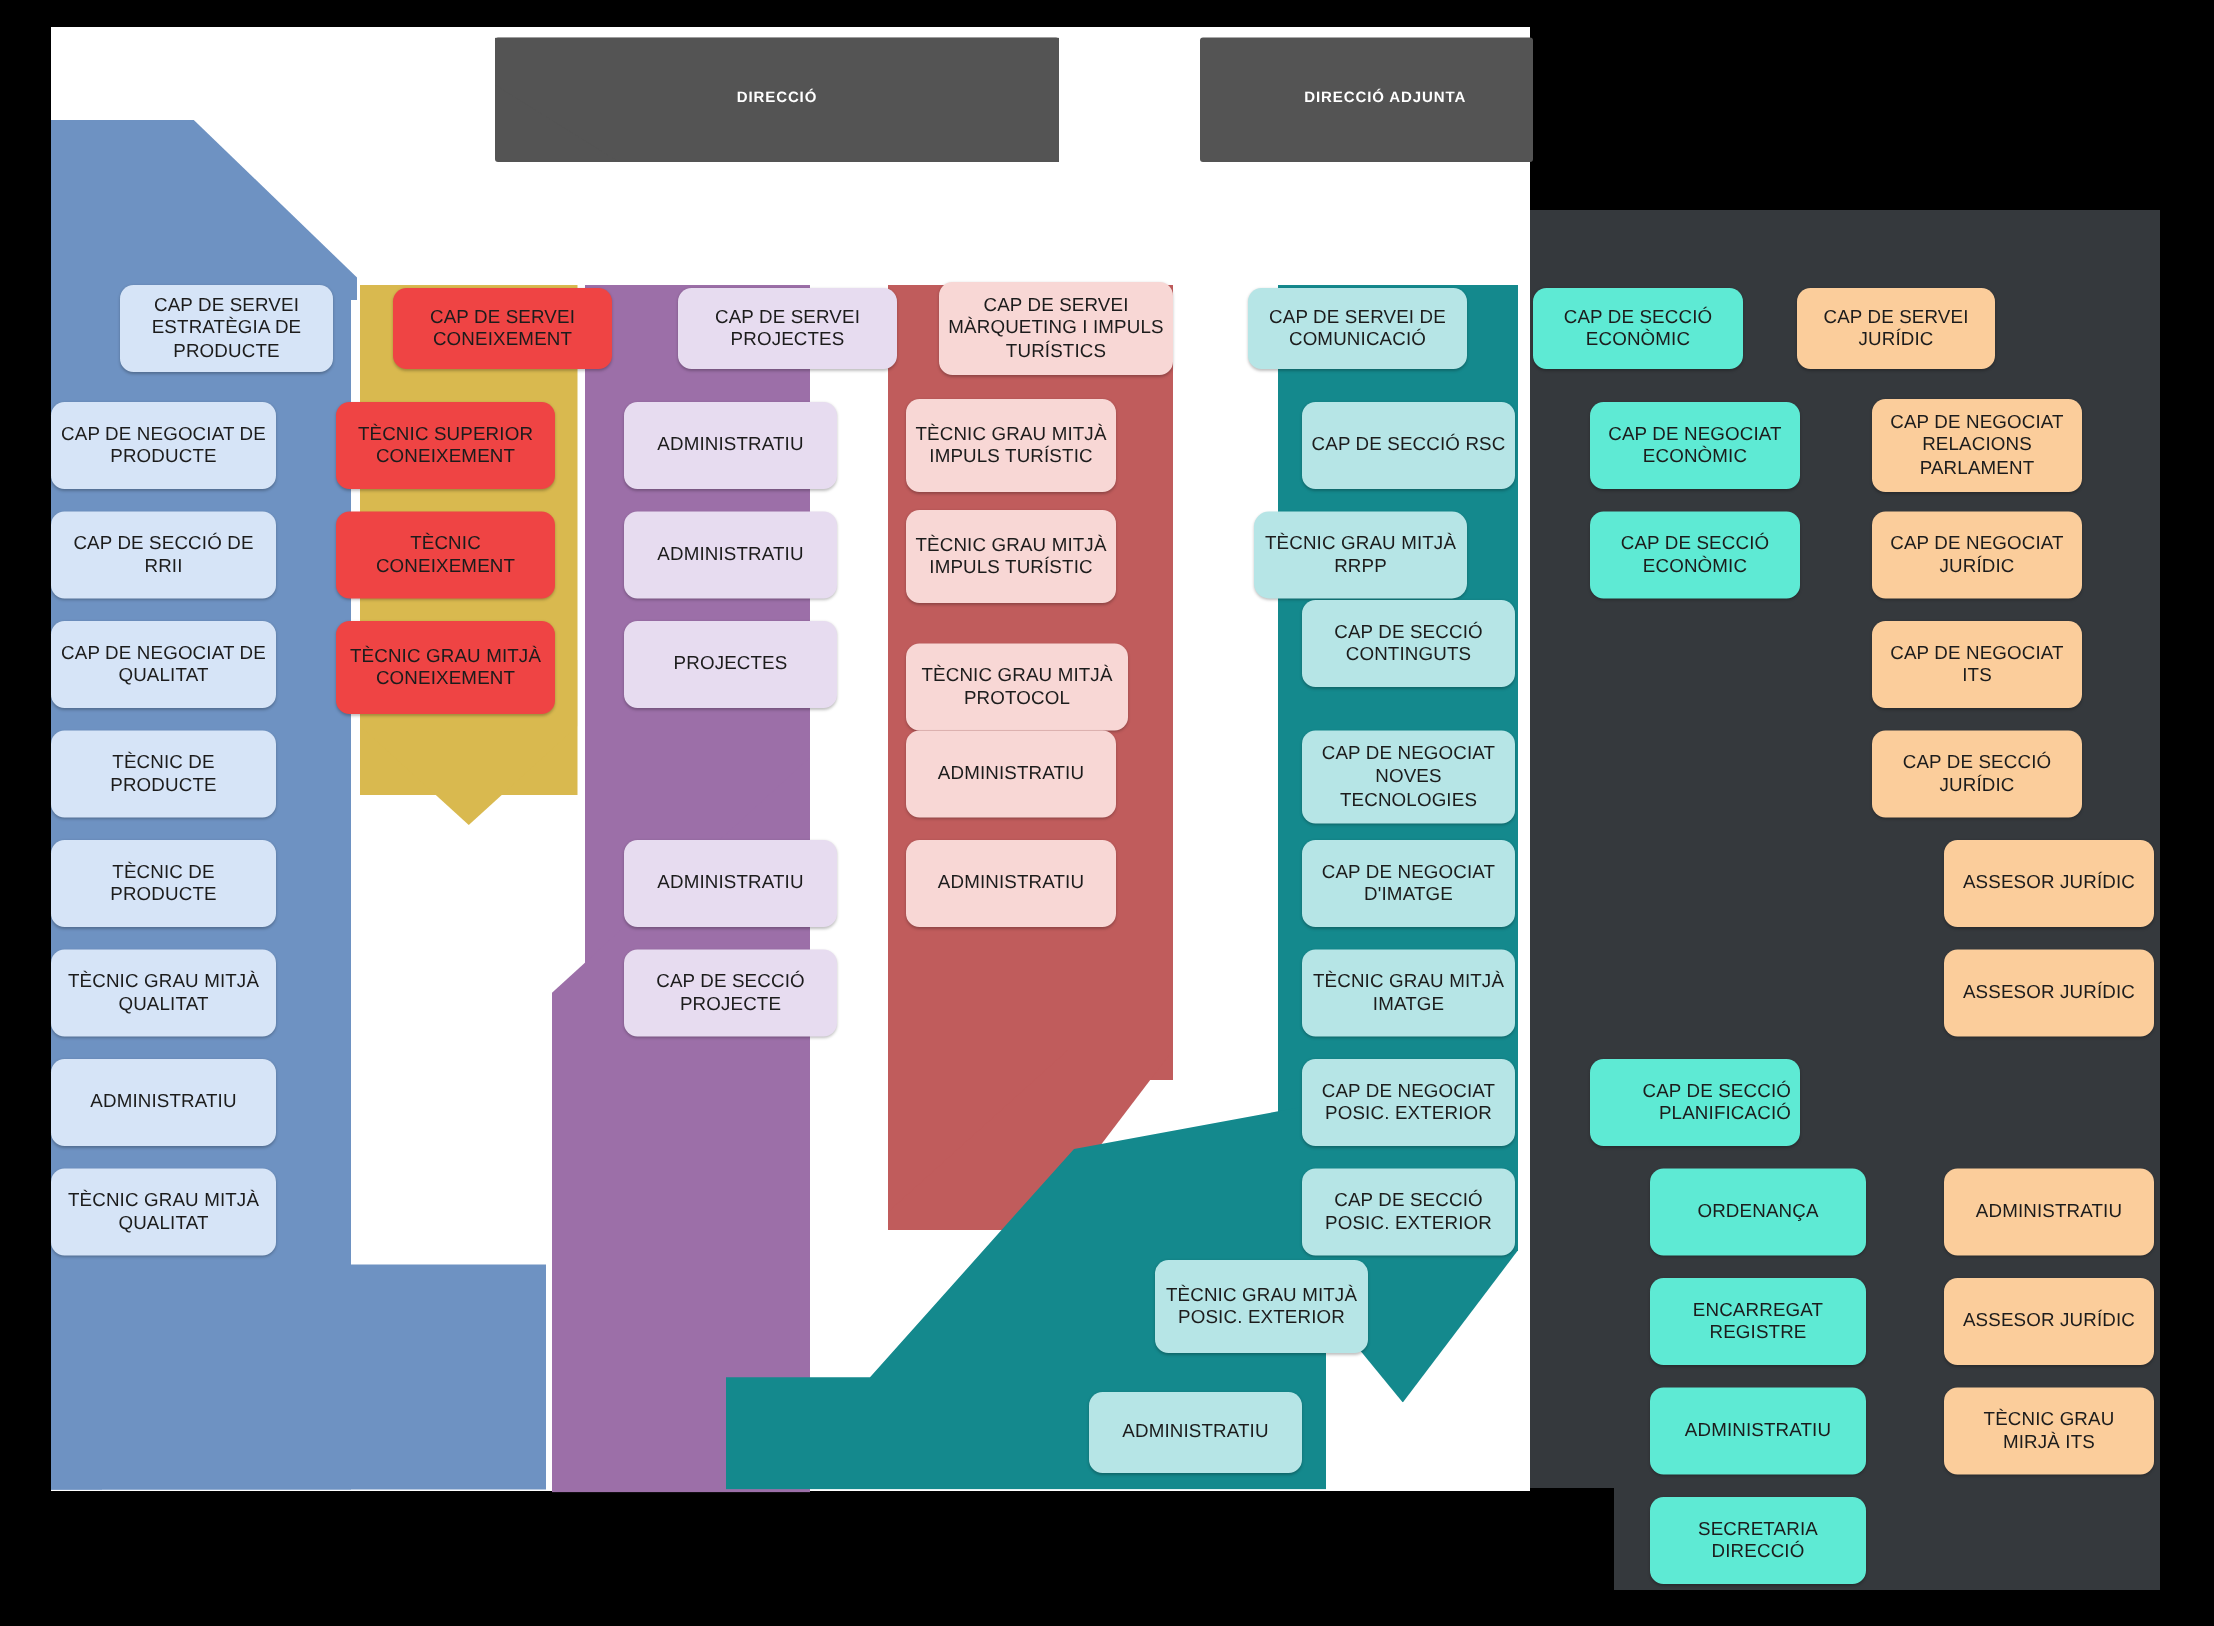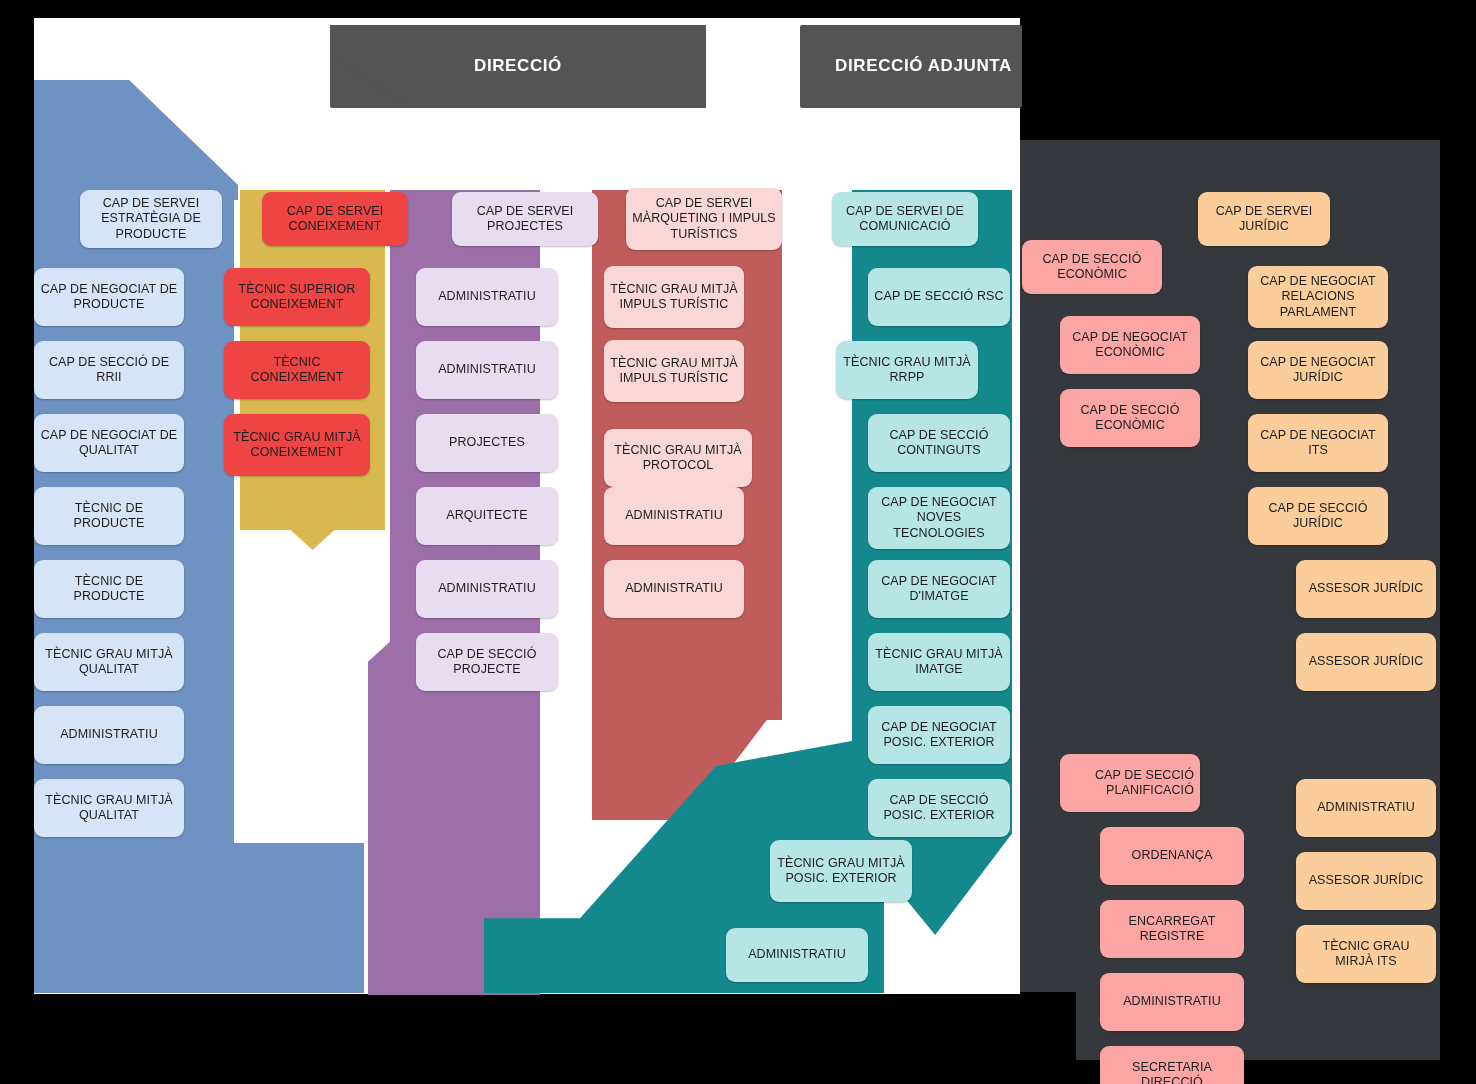--- a/index.html
+++ b/index.html
@@ -44,27 +44,27 @@
     font-weight:500;
     padding:4px 6px;
     box-sizing:border-box;
     box-shadow:0 1px 2px rgba(0,0,0,.25);
   }
   .n-blue{background:#d6e4f7;}
   .n-gold{background:#ef4444;}
   .n-purple{background:#e7dcf0;}
   .n-red{background:#f8d7d5;}
   .n-teal{background:#b6e5e6;}
-  .n-white{background:#fca5a5;margin-top:48px;}
+  .n-white{background:#5eead4;}
   .n-orange{background:#fbcd9b;}
 
   .n-top{
     background:#545454;
     color:#fff;
-    font-size:17px;
+    font-size:10px;
     font-weight:700;
     letter-spacing:.6px;
     border-radius:2px;
     box-shadow:none;
   }
 </style>
 </head>
 <body>
 
 <div id="canvas">
@@ -119,35 +119,34 @@
 
   <div class="node n-gold" style="left:262px;top:192px;width:146px;height:54px;">CAP DE SERVEI CONEIXEMENT</div>
   <div class="node n-gold" style="left:224px;top:268px;width:146px;height:58px;">TÈCNIC SUPERIOR CONEIXEMENT</div>
   <div class="node n-gold" style="left:224px;top:341px;width:146px;height:58px;">TÈCNIC CONEIXEMENT</div>
   <div class="node n-gold" style="left:224px;top:414px;width:146px;height:62px;">TÈCNIC GRAU MITJÀ CONEIXEMENT</div>
 
   <div class="node n-purple" style="left:452px;top:192px;width:146px;height:54px;">CAP DE SERVEI PROJECTES</div>
   <div class="node n-purple" style="left:416px;top:268px;width:142px;height:58px;">ADMINISTRATIU</div>
   <div class="node n-purple" style="left:416px;top:341px;width:142px;height:58px;">ADMINISTRATIU</div>
   <div class="node n-purple" style="left:416px;top:414px;width:142px;height:58px;">PROJECTES</div>
-  <div class="node n-purple" style="left:416px;top:487px;width:142px;height:58px;">ARQUITECTE</div>
   <div class="node n-purple" style="left:416px;top:560px;width:142px;height:58px;">ADMINISTRATIU</div>
   <div class="node n-purple" style="left:416px;top:633px;width:142px;height:58px;">CAP DE SECCIÓ PROJECTE</div>
 
   <div class="node n-red" style="left:626px;top:188px;width:156px;height:62px;">CAP DE SERVEI MÀRQUETING I IMPULS TURÍSTICS</div>
   <div class="node n-red" style="left:604px;top:266px;width:140px;height:62px;">TÈCNIC GRAU MITJÀ IMPULS TURÍSTIC</div>
   <div class="node n-red" style="left:604px;top:340px;width:140px;height:62px;">TÈCNIC GRAU MITJÀ IMPULS TURÍSTIC</div>
   <div class="node n-red" style="left:604px;top:429px;width:148px;height:58px;">TÈCNIC GRAU MITJÀ PROTOCOL</div>
   <div class="node n-red" style="left:604px;top:487px;width:140px;height:58px;">ADMINISTRATIU</div>
   <div class="node n-red" style="left:604px;top:560px;width:140px;height:58px;">ADMINISTRATIU</div>
 
   <div class="node n-teal" style="left:832px;top:192px;width:146px;height:54px;">CAP DE SERVEI DE COMUNICACIÓ</div>
   <div class="node n-teal" style="left:868px;top:268px;width:142px;height:58px;">CAP DE SECCIÓ RSC</div>
   <div class="node n-teal" style="left:836px;top:341px;width:142px;height:58px;border-radius:10px;">TÈCNIC GRAU MITJÀ RRPP</div>
-  <div class="node n-teal" style="left:868px;top:414px;width:142px;height:58px;">CAP DE SECCIÓ CONTINGUTS</div>
+  <div class="node n-teal" style="left:868px;top:400px;width:142px;height:58px;">CAP DE SECCIÓ CONTINGUTS</div>
   <div class="node n-teal" style="left:868px;top:487px;width:142px;height:62px;">CAP DE NEGOCIAT NOVES TECNOLOGIES</div>
   <div class="node n-teal" style="left:868px;top:560px;width:142px;height:58px;">CAP DE NEGOCIAT D'IMATGE</div>
   <div class="node n-teal" style="left:868px;top:633px;width:142px;height:58px;">TÈCNIC GRAU MITJÀ IMATGE</div>
   <div class="node n-teal" style="left:868px;top:706px;width:142px;height:58px;">CAP DE NEGOCIAT POSIC. EXTERIOR</div>
   <div class="node n-teal" style="left:868px;top:779px;width:142px;height:58px;">CAP DE SECCIÓ POSIC. EXTERIOR</div>
   <div class="node n-teal" style="left:726px;top:840px;width:142px;height:62px;margin-left:44px;">TÈCNIC GRAU MITJÀ POSIC. EXTERIOR</div>
   <div class="node n-teal" style="left:726px;top:928px;width:142px;height:54px;">ADMINISTRATIU</div>
 
   <div class="node n-white" style="left:1022px;top:192px;width:140px;height:54px;">CAP DE SECCIÓ ECONÒMIC</div>
   <div class="node n-white" style="left:1060px;top:268px;width:140px;height:58px;">CAP DE NEGOCIAT ECONÒMIC</div>

